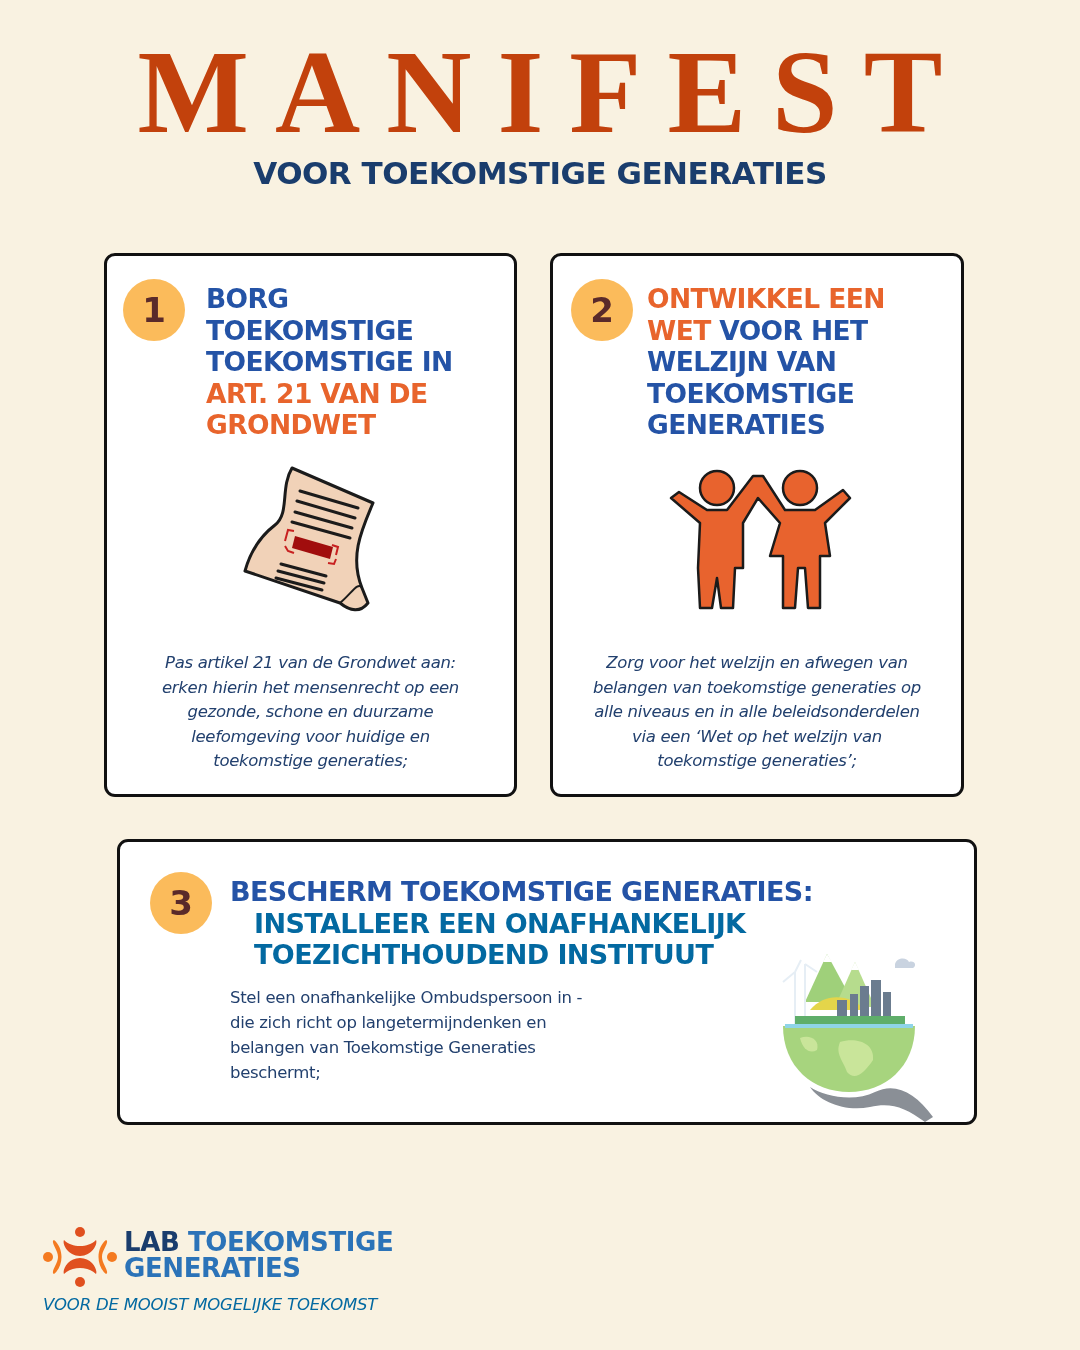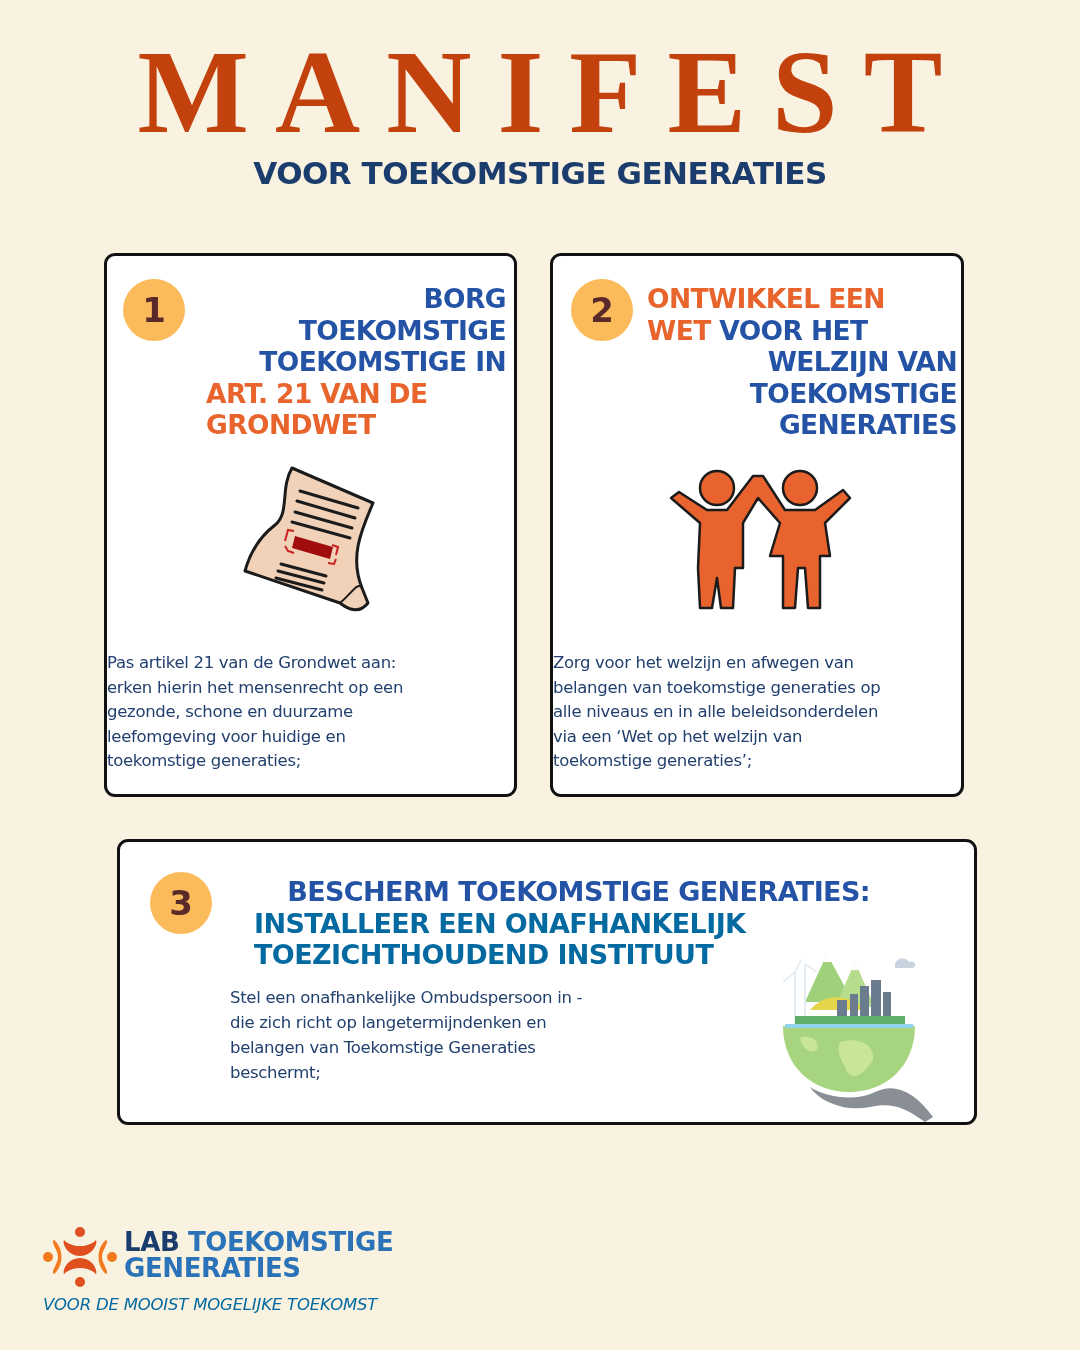--- a/index.html
+++ b/index.html
@@ -52,32 +52,32 @@
     text-align: center;
   }
   .heading {
     position: absolute;
     font-family: "DejaVu Sans", sans-serif;
     font-weight: bold;
     font-size: 26.5px;
     line-height: 31.5px;
     letter-spacing: -0.6px;
   }
-  .blue { color: #2453a6; text-align: right; }
+  .blue { color: #2453a6; }
   .orange { color: #e8642c; }
   .red { color: #0369a1; margin-left: 24px; }
   .body-text {
     position: absolute;
     font-family: "DejaVu Sans", sans-serif;
     font-size: 16.5px;
     line-height: 24.5px;
     color: #22406e;
     letter-spacing: -0.3px;
   }
-  .center { text-align: left; }
+  .center { text-align: center; font-style: italic; }
   .illus { position: absolute; }
   .logo-mark { position: absolute; left: 40px; top: 1226px; width: 80px; height: 62px; }
   .logo-text {
     position: absolute; left: 124px; top: 1229px;
     font-family: "DejaVu Sans", sans-serif;
     font-weight: bold;
     font-size: 26px;
     line-height: 26px;
     letter-spacing: -0.4px;
   }

